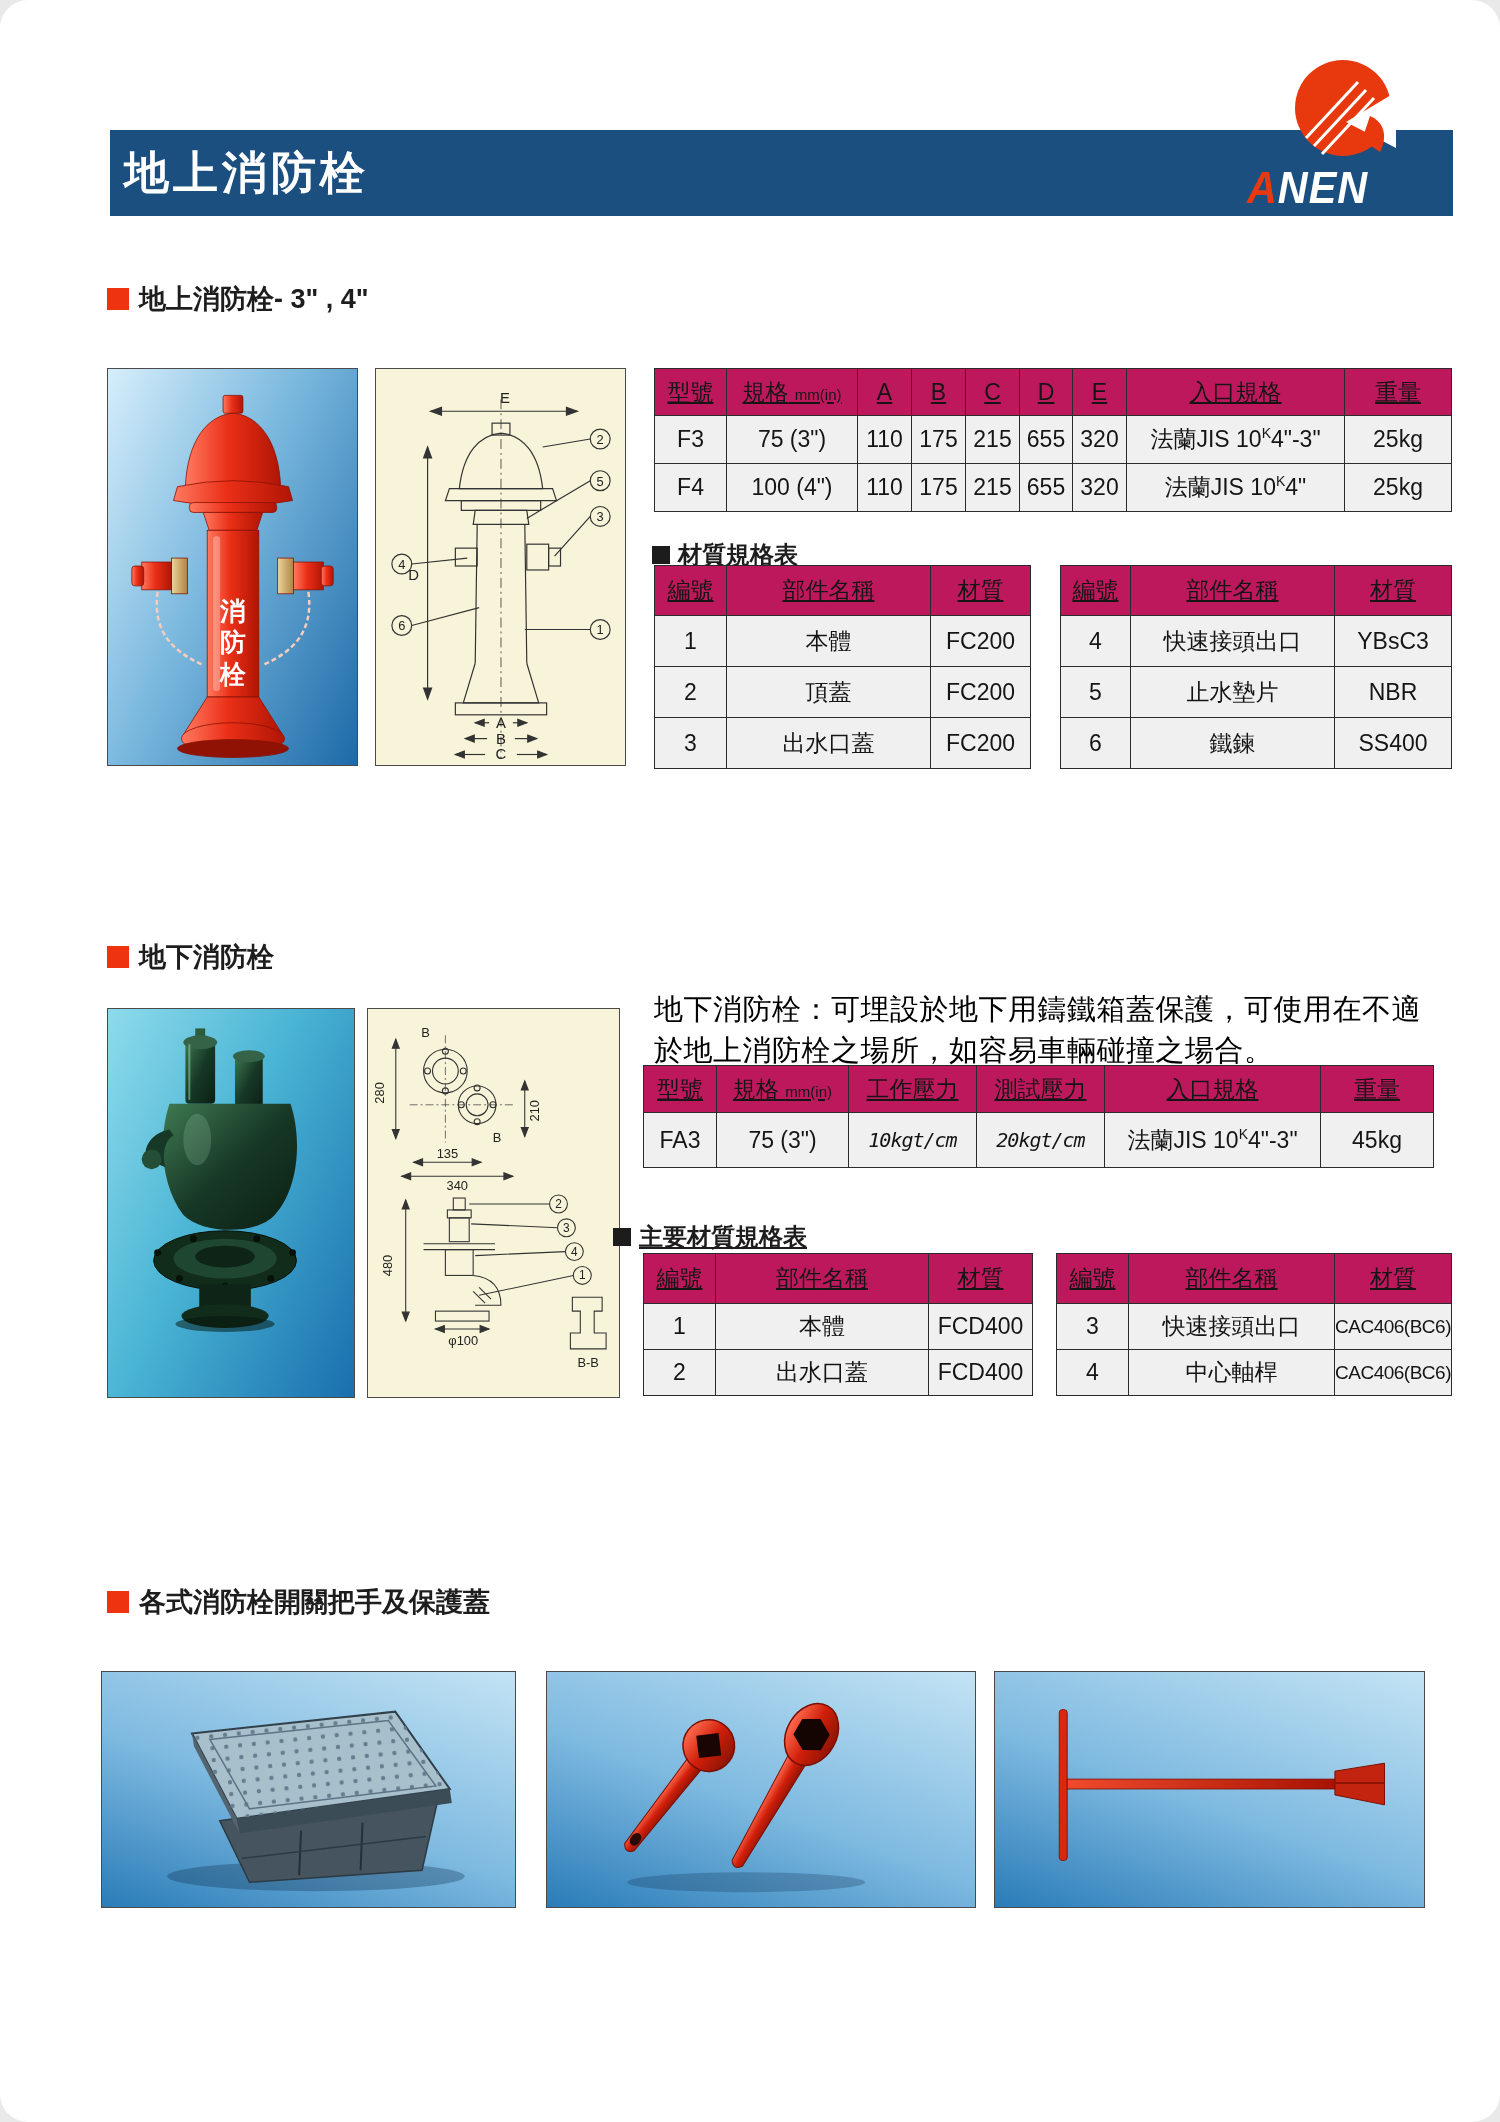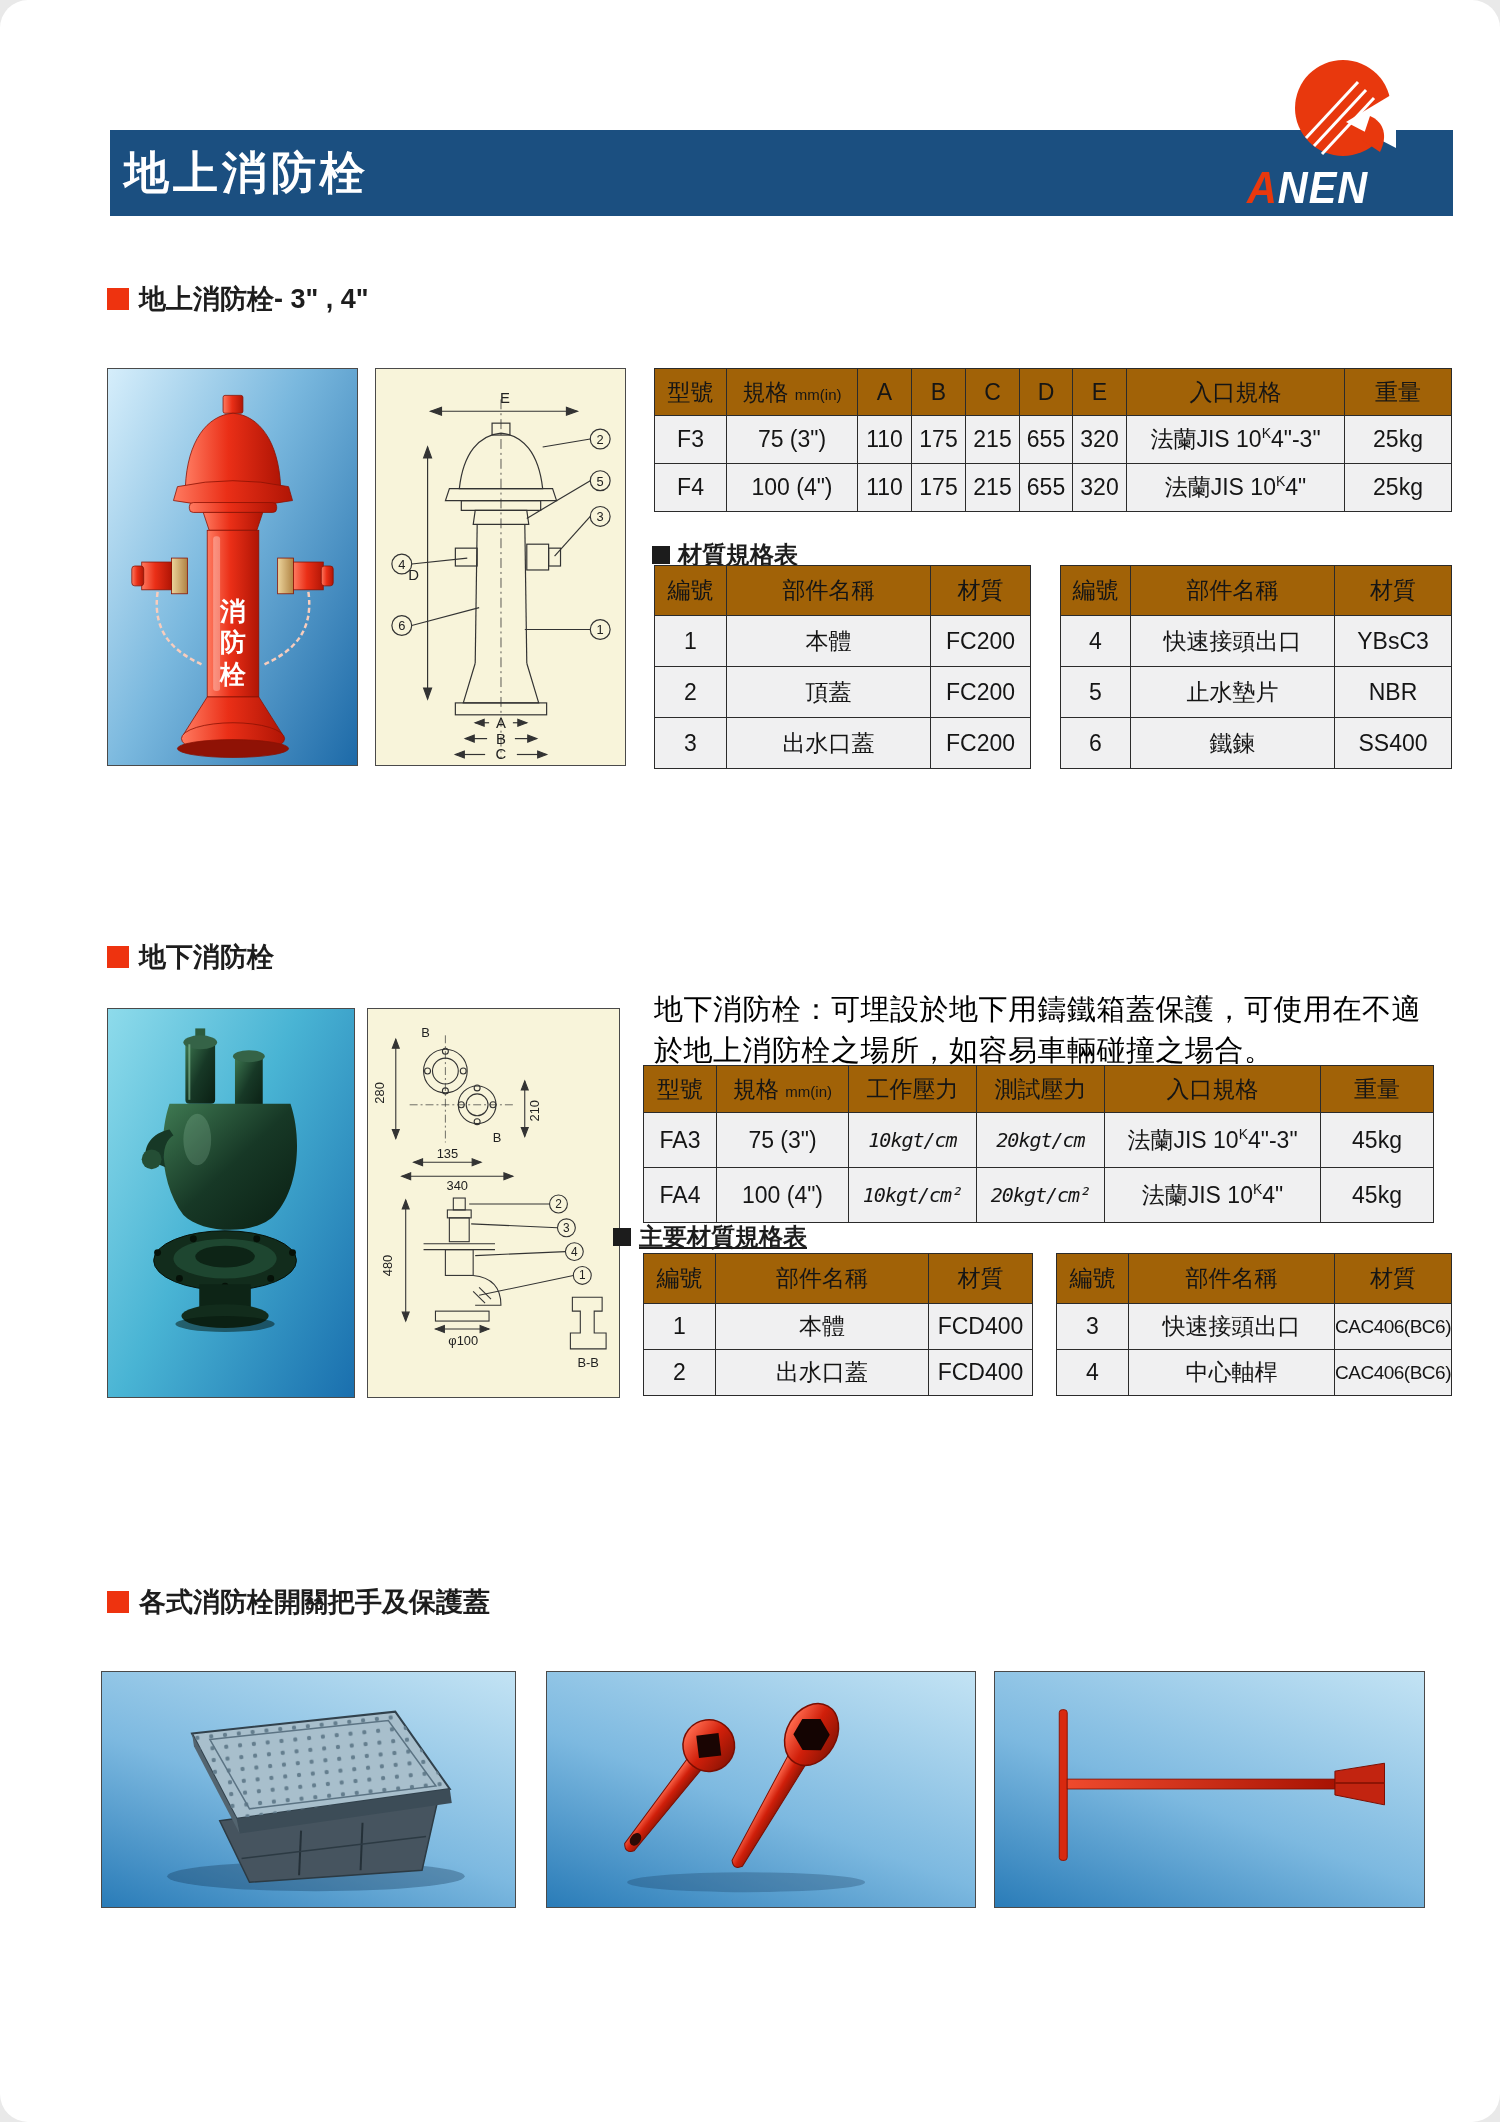--- a/index.html
+++ b/index.html
@@ -22,21 +22,21 @@
   
   .panel{position:absolute;border:1px solid #4a4a4a;box-sizing:border-box;}
   .photo1-bg{background:linear-gradient(115deg,#d6eefb 0%,#7ab8de 45%,#1d6aa8 100%);}
   .photo2-bg{background:linear-gradient(115deg,#8edbeb 0%,#49b4d4 45%,#1a6fae 100%);}
   .photo3-bg{background:linear-gradient(200deg,#c3e3f4 0%,#7db9e0 55%,#2a7cb8 100%);}
   .cream-bg{background:#f8f4da;}
   .panel svg{display:block;width:100%;height:100%;}
   
   table{border-collapse:collapse;table-layout:fixed;position:absolute;background:#fff;}
   th,td{border:1.5px solid #2b2b2b;text-align:center;vertical-align:middle;padding:0;overflow:hidden;}
-  th{background:#a16207;font-weight:normal;font-size:23px;color:#151515;}
+  th{background:#be185d;font-weight:normal;font-size:23px;color:#151515;text-decoration:underline;}
   td{background:#f0f0f1;font-size:23px;color:#151515;}
   .unit{font-size:15px;}
   sup{font-size:14px;vertical-align:super;line-height:0;}
   .mono{font-family:"DejaVu Sans Mono",monospace;font-size:20px;letter-spacing:-1px;font-style:italic;}
   .mat-sm{font-size:19px;letter-spacing:-0.5px;}
   .spec1 th{height:46px;} .spec1 td{height:47px;}
   .mat1 th{height:49px;}  .mat1 td{height:50px;}
   .spec2 th{height:46px;} .spec2 td{height:54px;}
   .mat2 th{height:49px;}  .mat2 td{height:45px;}
   
@@ -435,28 +435,20 @@
       <th><span>重量</span></th>
     </tr>
     <tr>
       <td>FA3</td>
       <td>75 (3")</td>
       <td class="mono">10kgt/cm</td>
       <td class="mono">20kgt/cm</td>
       <td><span>法蘭JIS 10</span><sup>K</sup><span>4"-3"</span></td>
       <td>45kg</td>
     </tr>
-    <tr>
-      <td>FA4</td>
-      <td>100 (4")</td>
-      <td class="mono">10kgt/cm²</td>
-      <td class="mono">20kgt/cm²</td>
-      <td><span>法蘭JIS 10</span><sup>K</sup><span>4"</span></td>
-      <td>45kg</td>
-    </tr>
   </tbody>
     </table>
 
   <div class="sub-h" style="left:613px;top:1221px;text-decoration:underline;">
     <span class="sq"></span>
     <span>主要材質規格表</span>
   </div>
 
   <table class="mat2" style="left:643px;top:1253px;width:389px;">
     <colgroup>

